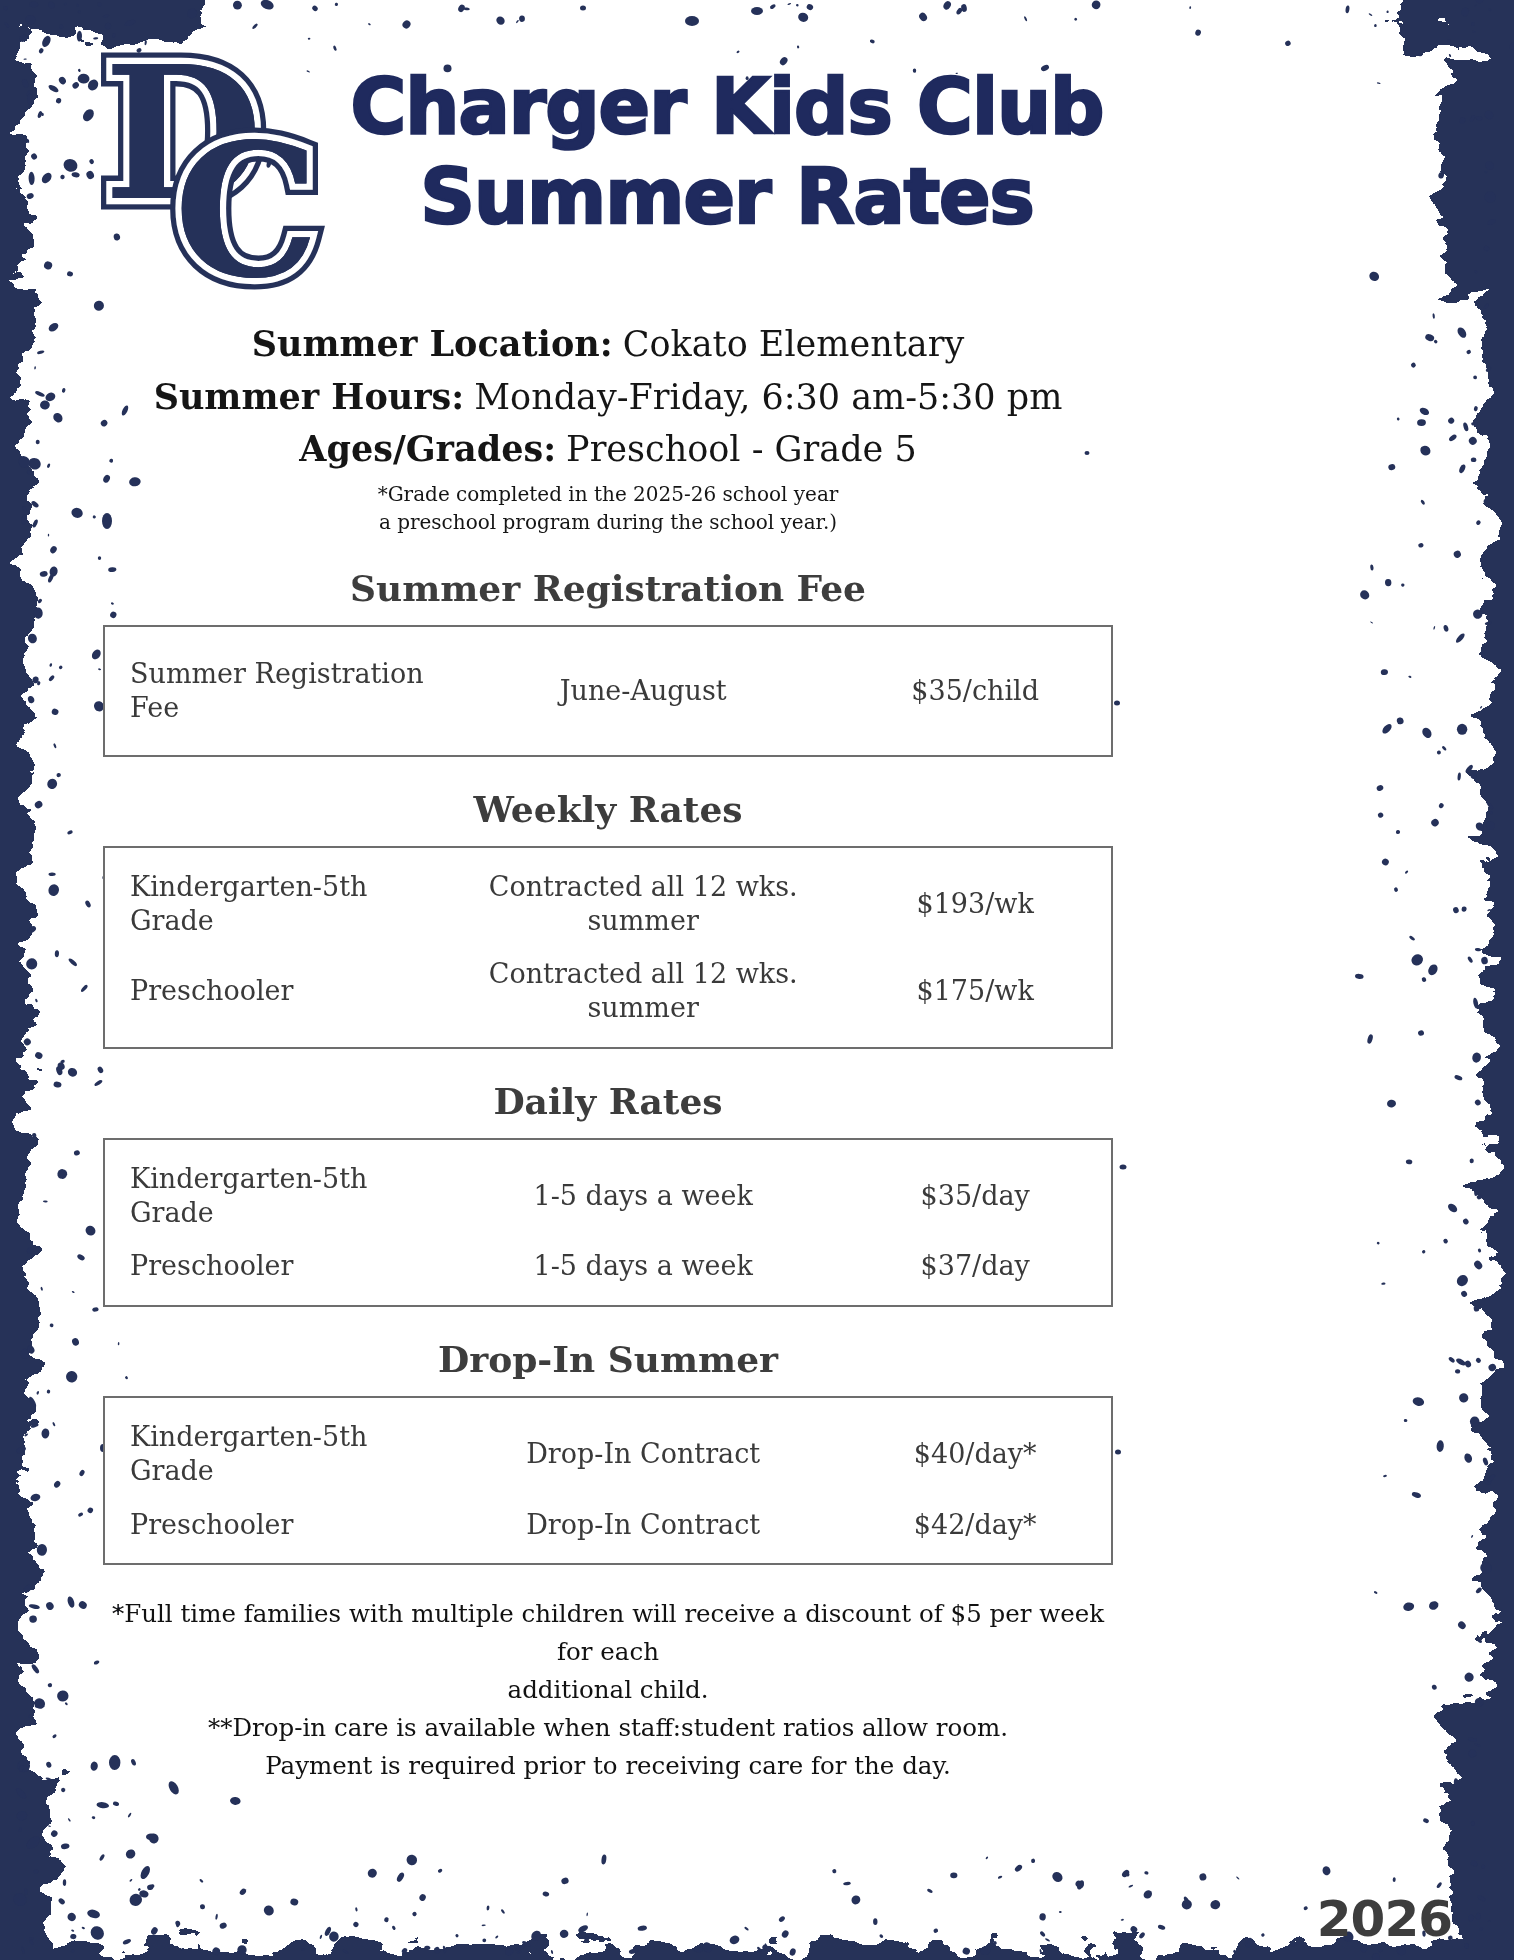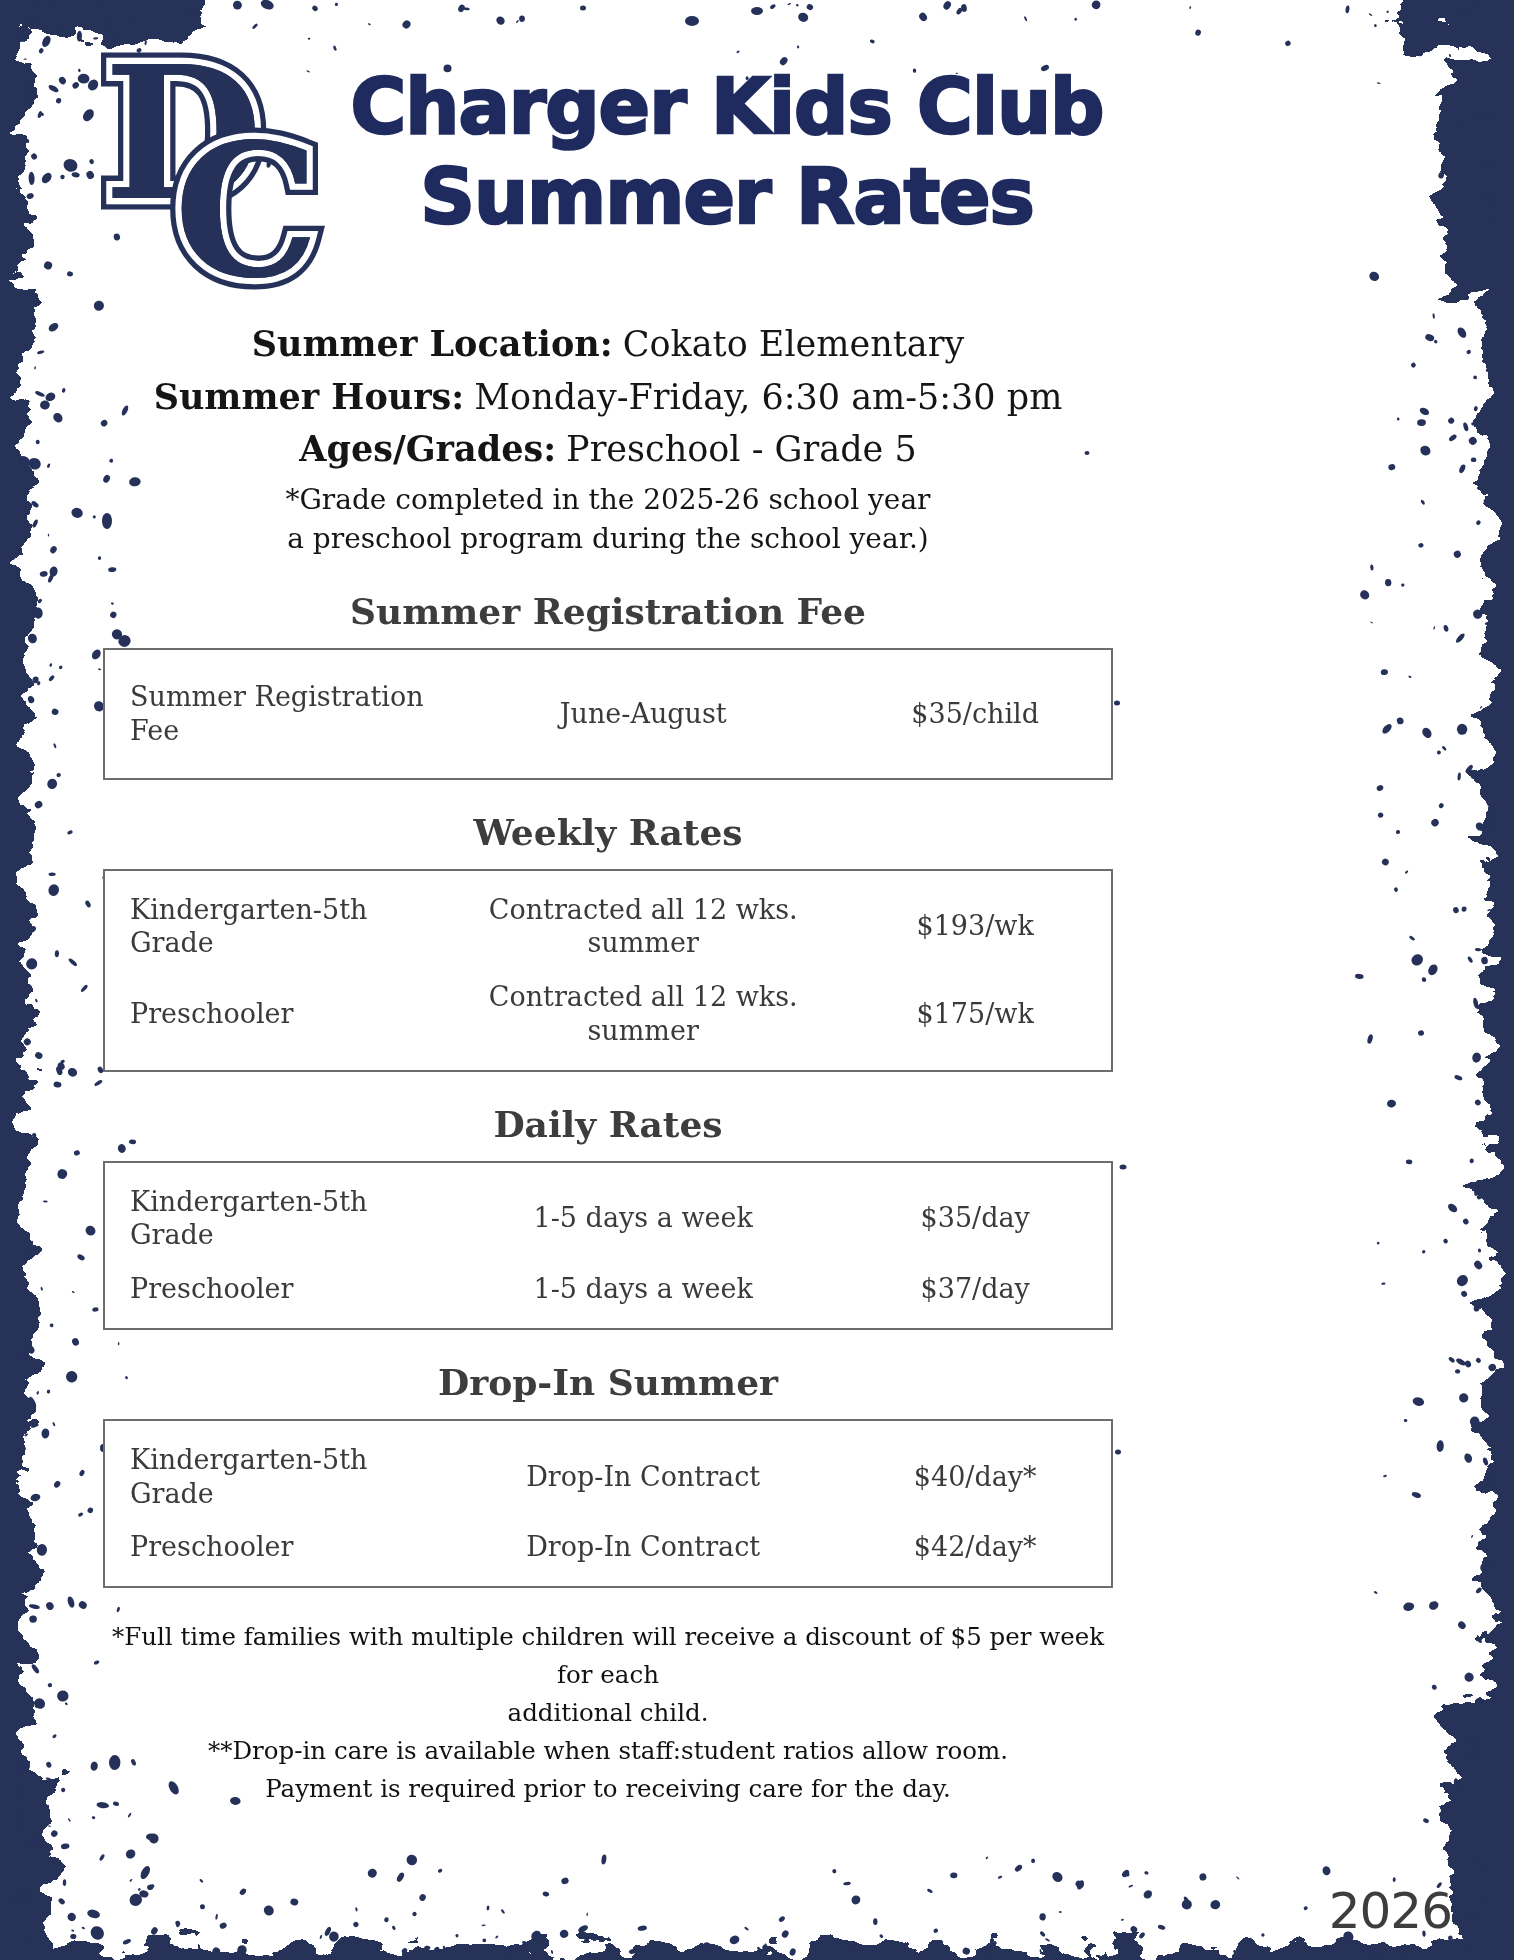--- a/index.html
+++ b/index.html
@@ -31,21 +31,21 @@
     line-height:1.18;
     color:var(--title);
     -webkit-text-stroke:2.6px var(--title);
     letter-spacing:-1px;
     white-space:nowrap;
   }
   
   .info{ text-align:center;margin-top:20px;color:var(--body);}
   .info-line{font-size:35px;line-height:1.5;}
   .info-line .lbl{font-weight:bold;margin-right:10px;}
-  .info-note{font-size:28px;line-height:1.42;}
+  .info-note{font-size:20px;line-height:1.42;}
   .info-note.first{margin-top:4px;}
   
   .rate-section{margin-top:30px;}
   .rate-section h2{
     margin:0 0 14px 0;
     text-align:center;
     font-size:36px;
     font-weight:bold;
     color:var(--heading);
     line-height:1.25;
@@ -70,23 +70,23 @@
   .footnotes{
     margin-top:30px;
     text-align:center;
     color:#111;
     font-weight:normal;
     font-size:24.5px;
     line-height:1.55;
   }
   .year{
     position:absolute;
-    right:62px;bottom:20px;
+    right:62px;bottom:12px;
     font-family:"DejaVu Sans", sans-serif;
-    font-weight:normal;
+    font-weight:bold;
     font-size:50px;
     color:var(--year);
     z-index:2;
     letter-spacing:-1px;
   }
 </style>
 </head>
 <body>
 
 <svg class="grunge-layer" viewBox="0 0 1514 1960" style="color:var(--navy)">

